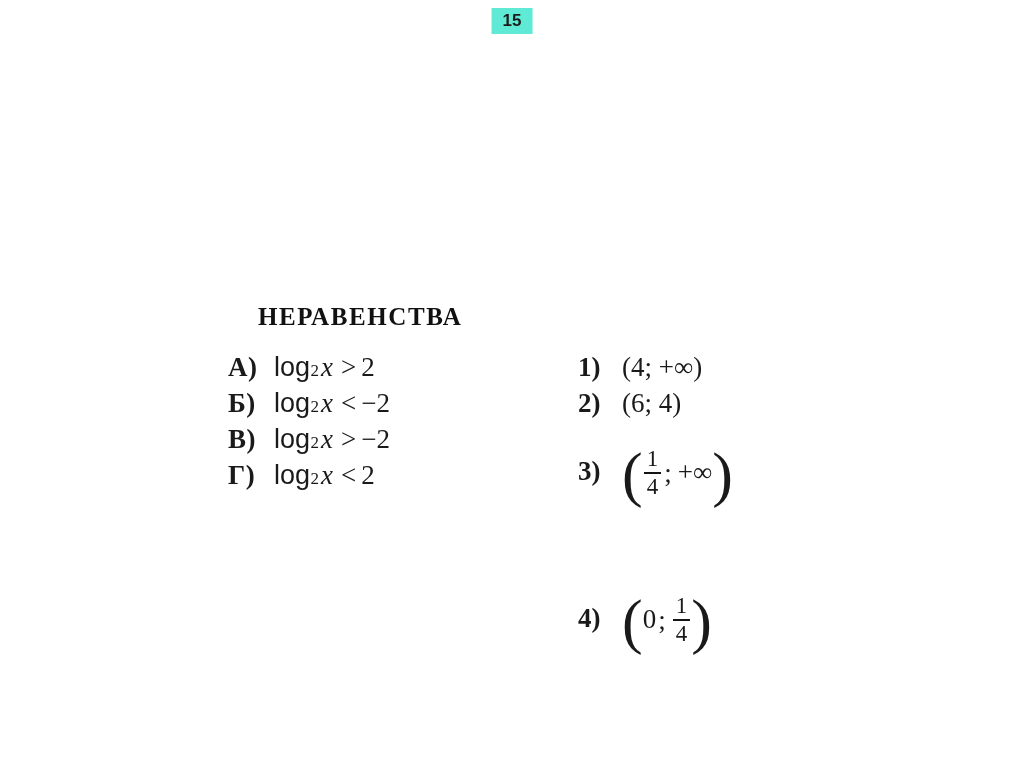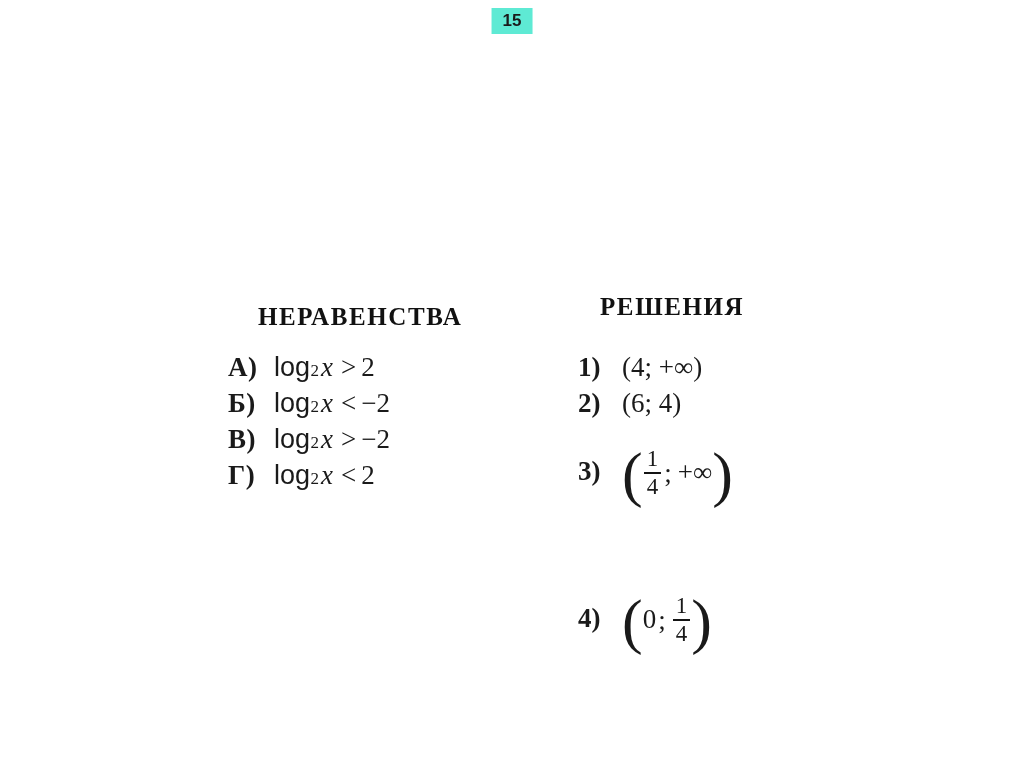--- a/index.html
+++ b/index.html
@@ -179,21 +179,20 @@
 </style>
 </head>
 <body>
 
 <div class="content">
 
   <div class="slide-badge" style="background: #5eead4;">15</div>
 
 
   <div class="col-head left">НЕРАВЕНСТВА</div>
-  <div class="col-head right">РЕШЕНИЯ</div>
 
   <div class="ineq-list">
 
     <div class="ineq-row">
       <span class="tag">А)</span>
       <span class="mathrm">log</span>
         <span class="sub">2</span>
       <span class="mvar">x</span>
       <span class="op">&gt;</span>
       <span>2</span>

